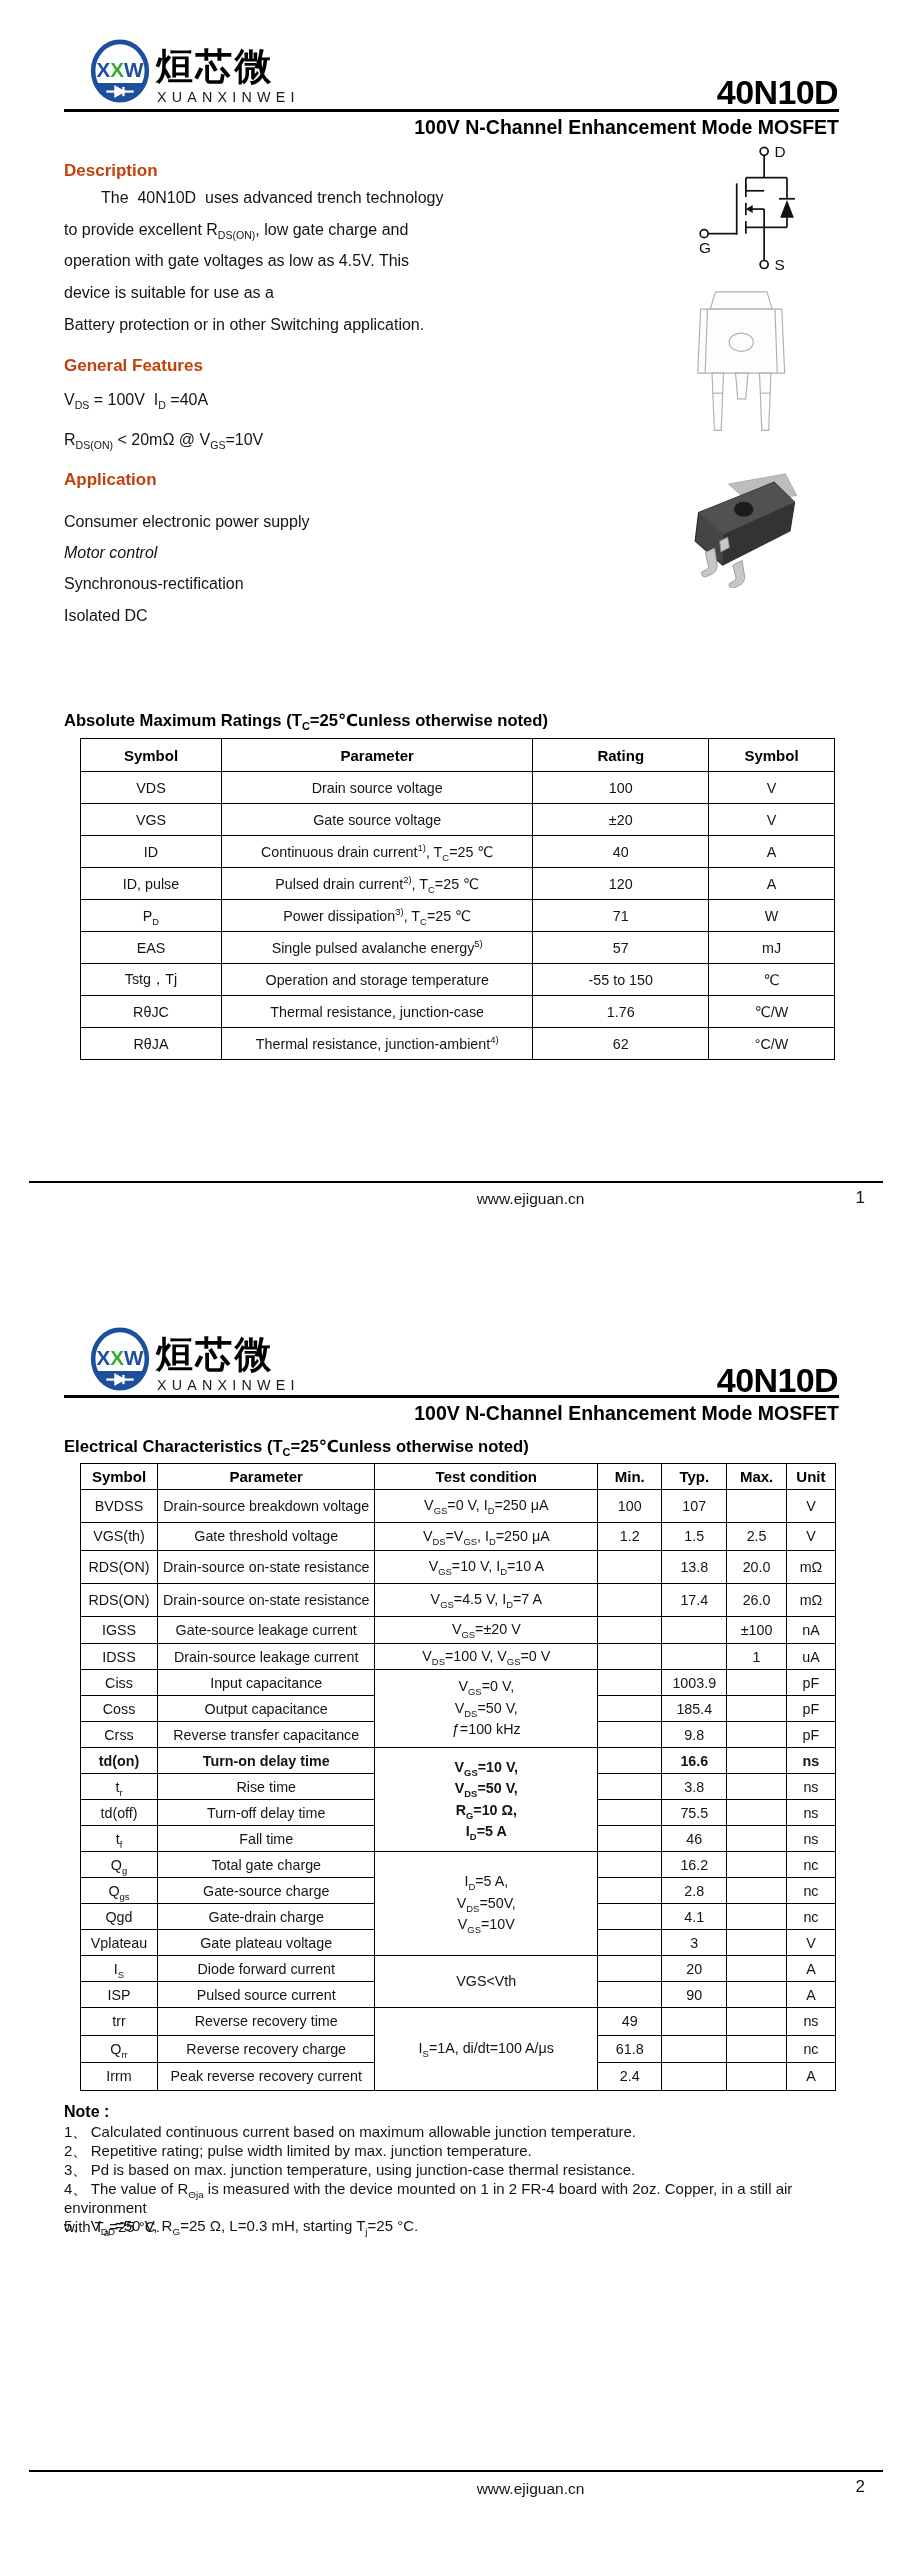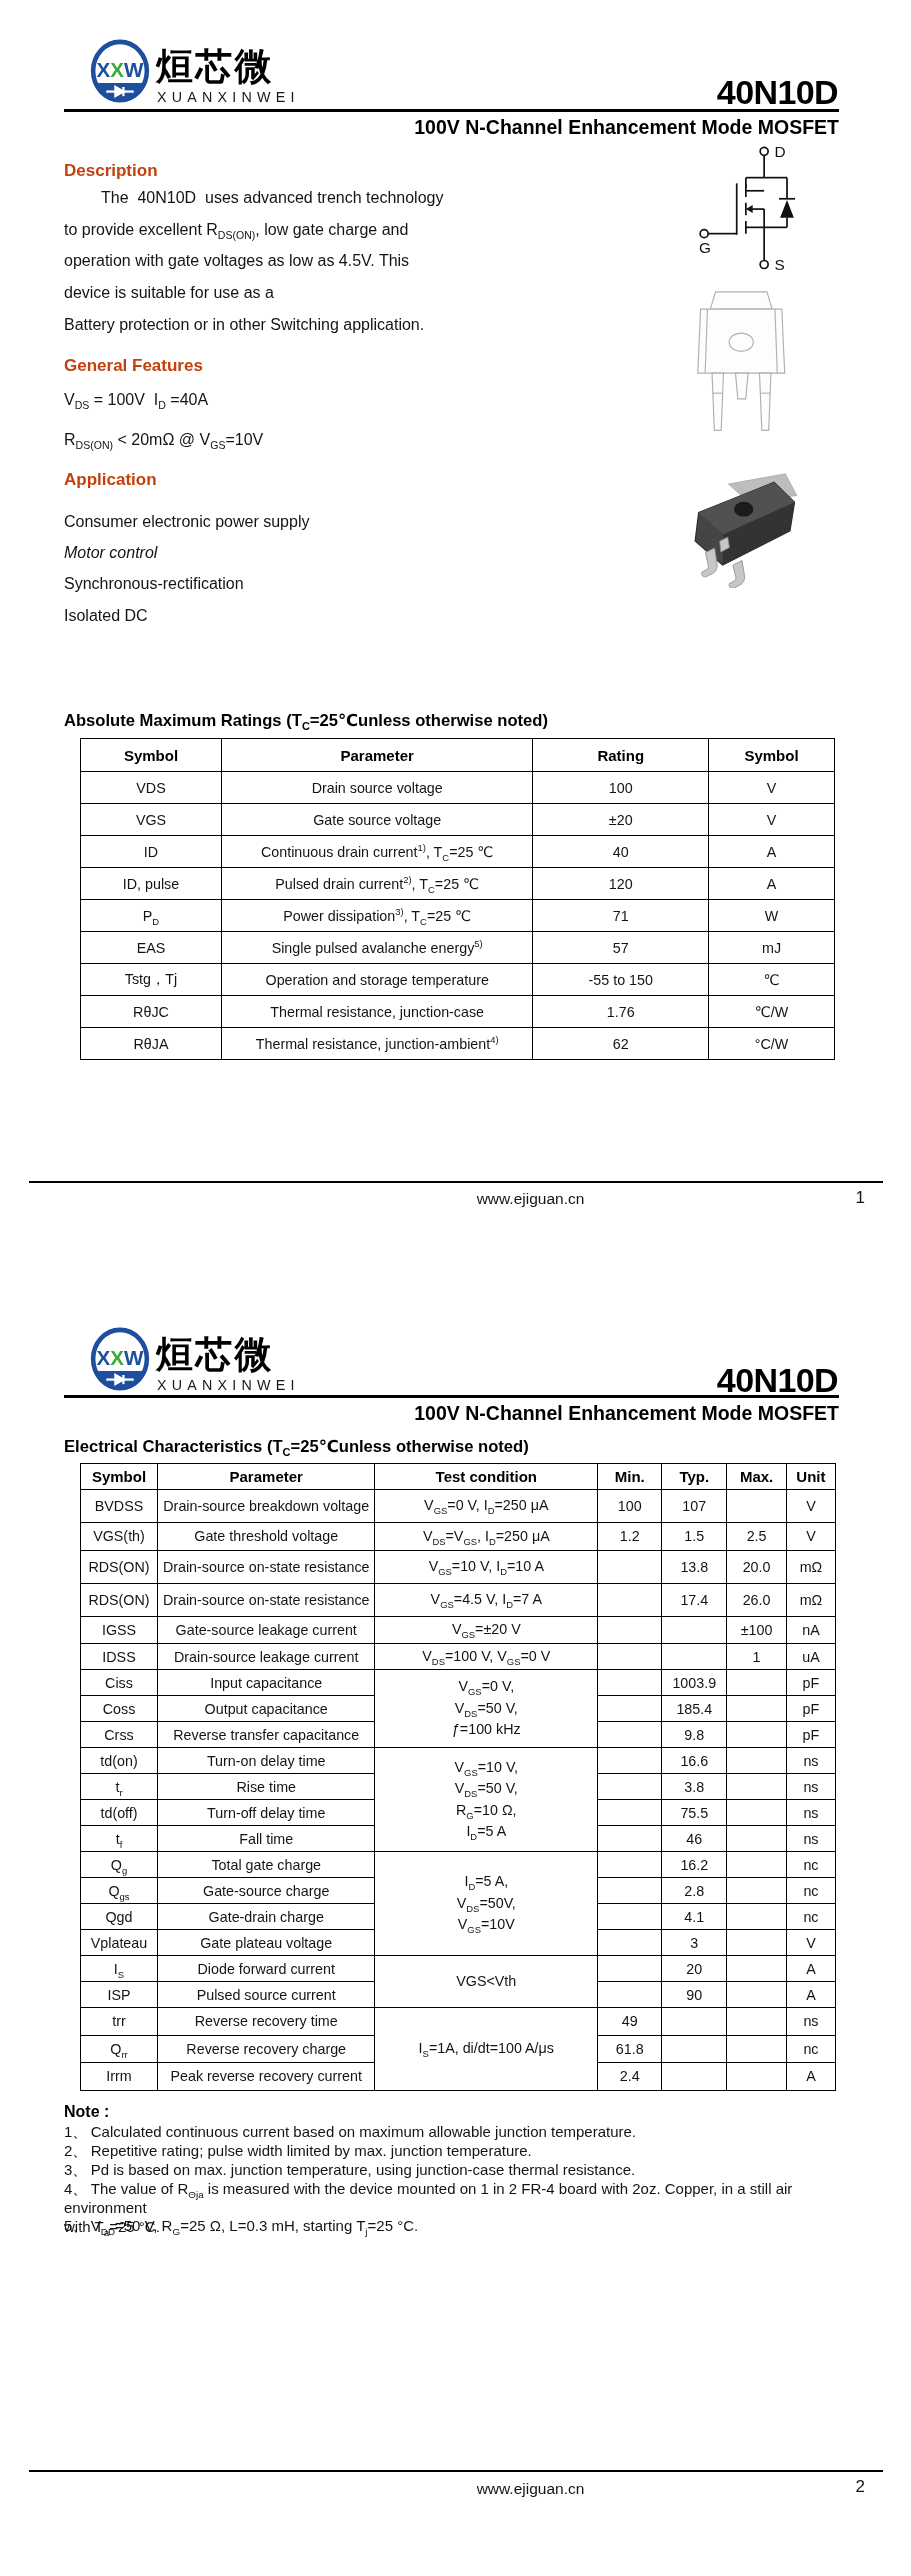--- a/index.html
+++ b/index.html
@@ -341,21 +341,21 @@
           <td>pF</td>
         </tr>
     <tr style="height:26px;margin-left:41px;">
           <td>Crss</td>
           <td>Reverse transfer capacitance</td>
           <td></td>
           <td>9.8</td>
           <td></td>
           <td>pF</td>
         </tr>
-    <tr style="height:26px;">
+    <tr style="height:26px;font-weight:bold;">
           <td>td(on)</td>
           <td>Turn-on delay time</td>
           <td class="cond" rowspan="4">V<sub>GS</sub>=10 V,<br>V<sub>DS</sub>=50 V,<br>R<sub>G</sub>=10 Ω,<br>I<sub>D</sub>=5 A</td>
           <td></td>
           <td>16.6</td>
           <td></td>
           <td>ns</td>
         </tr>
     <tr style="height:26px;">
           <td>t<sub>r</sub></td>

